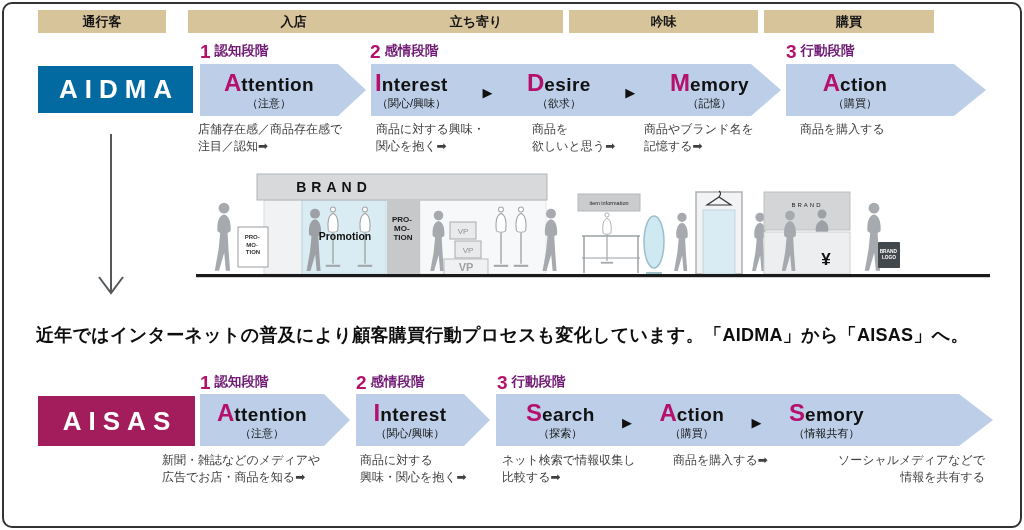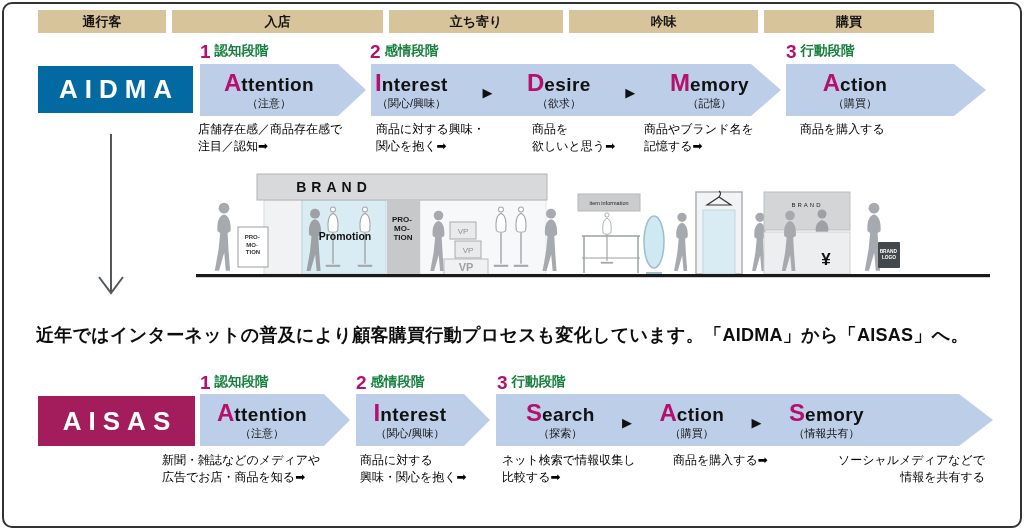--- a/index.html
+++ b/index.html
@@ -15,60 +15,60 @@
 
   
   .model-box { position:absolute; display:flex; align-items:center; justify-content:center;
     color:#fff; font-weight:bold; font-size:26px; letter-spacing:7px; text-indent:7px; }
   .aidma-box { left:38px; top:66px; width:155px; height:47px; background:#0369a1; }
   .aisas-box { left:38px; top:396px; width:157px; height:50px; background:#A31D5C; }
 
   
   .stage { position:absolute; display:flex; align-items:center; gap:4px; height:22px; }
   .stage .num { color:#B5106B; font-size:19px; font-weight:800; line-height:1; }
-  .stage .sname { color:#15803d; font-size:13.5px; font-weight:bold; }
+  .stage .sname { color:#701a75; font-size:13.5px; font-weight:bold; }
 
   
   .arrow { position:absolute; height:52px; background:#BCCEE8;
     display:flex; align-items:center; justify-content:center; }
   .arrow::after { content:""; position:absolute; left:100%; top:0; width:0; height:0;
     border-top:26px solid transparent; border-bottom:26px solid transparent;
     border-left:var(--tipw,28px) solid #BCCEE8; }
   .band { justify-content:space-between; }
   .band-aidma { padding:0 2px 0 4px; }
   .band-aisas { padding:0 95px 0 30px; }
   .pad-r30 { padding-right:30px; }
   .step { display:flex; flex-direction:column; align-items:center; }
   .word { display:flex; align-items:baseline; }
   .word .head { color:#B5106B; font-size:24px; font-weight:800; }
   .word .tail { color:#111; font-size:19px; font-weight:bold; letter-spacing:.4px; }
   .sub { color:#111; font-size:11px; margin-top:-1px; }
   .sep { font-size:13px; color:#111; line-height:1; padding-top:4px; }
 
   
-  .desc { position:absolute; font-size:12px; line-height:1.45; color:#000000; white-space:nowrap; }
+  .desc { position:absolute; font-size:12px; line-height:1.45; color:#404040; white-space:nowrap; }
   .desc.center { text-align:right; white-space:normal; }
 
   
   .transition { position:absolute; left:36px; top:323px; width:960px;
     font-size:18px; font-weight:800; color:#0e0e0e; letter-spacing:.3px; }
 
   
   svg text { font-family:"Liberation Sans","DejaVu Sans",sans-serif; }
   .illu { position:absolute; left:194px; top:170px; }
   .downarrow { position:absolute; left:96px; top:130px; }
 </style>
 </head>
 <body>
 
 <div class="page">
   <div class="border-frame"></div>
 
   <div class="hcell" style="left:38px;width:128px">通行客</div>
-  <div class="hcell" style="left:172px;width:211px">入店</div>
+  <div class="hcell" style="left:188px;width:211px">入店</div>
   <div class="hcell" style="left:389px;width:174px">立ち寄り</div>
   <div class="hcell" style="left:569px;width:189px">吟味</div>
   <div class="hcell" style="left:764px;width:170px">購買</div>
 
   <div class="model-box aidma-box">AIDMA</div>
 
   <div class="stage" style="left:200px;top:40px">
     <span class="num">1</span>
     <span class="sname">認知段階</span>
   </div>

